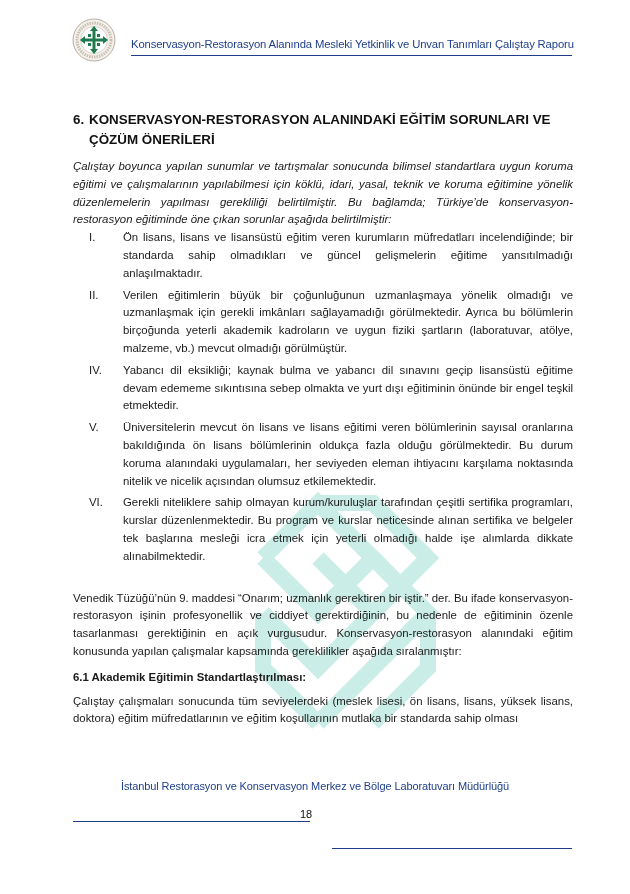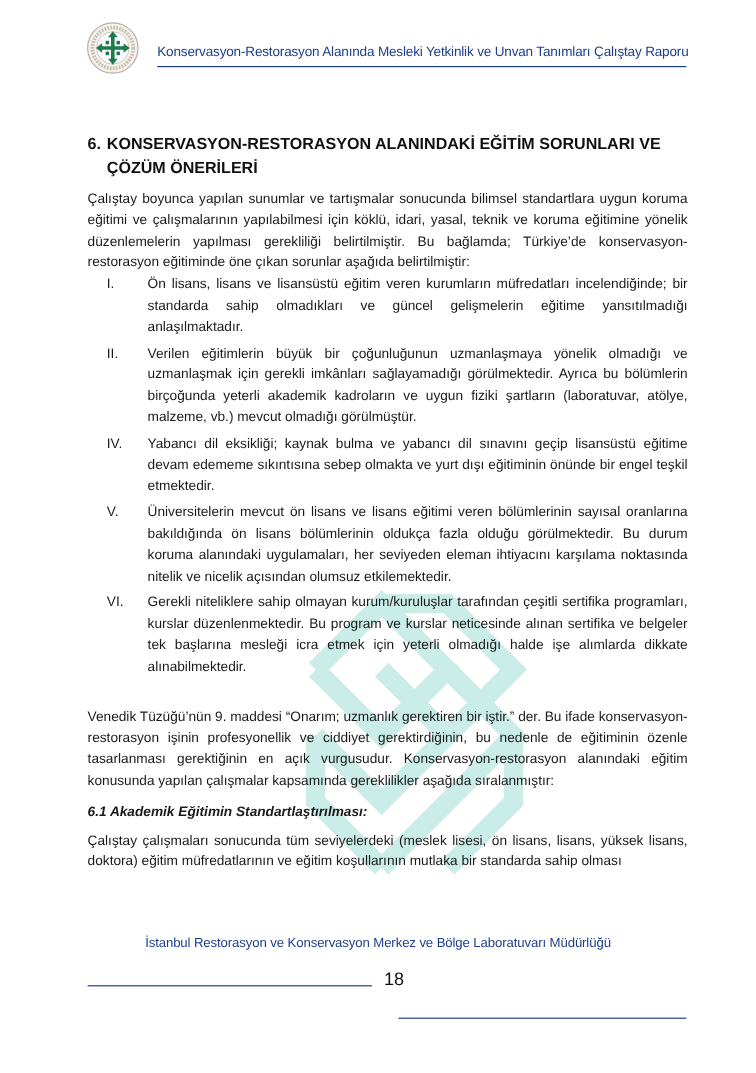--- a/index.html
+++ b/index.html
@@ -29,39 +29,39 @@
   .h1 {
     font-weight: bold; font-size: 13.4px; line-height: 20px; color: #111;
     display: flex; margin: 0 0 8px 0;
   }
   .h1 .num { width: 16px; flex: none; }
   .h1 .txt { flex: 1; }
   p {
     margin: 0; font-size: 11.4px; line-height: 17.8px; text-align: justify;
     color: #1a1a1a;
   }
-  .intro { margin-bottom: 0; }
+  .intro { margin-bottom: 0; font-style: italic; }
   ol.roman { list-style: none; margin: 0; padding: 0; }
   ol.roman li { display: flex; margin: 0 0 4px 0; }
   ol.roman li .marker {
     width: 50px; flex: none; text-align: right; padding-right: 12px; box-sizing: border-box;
     font-size: 11.4px; line-height: 17.8px; padding-left: 0;
   }
   ol.roman li .marker span { display: inline-block; width: 22px; text-align: left; }
   ol.roman li p { flex: 1; }
   .gap { height: 20px; }
-  .h2 { font-weight: bold; font-size: 11.4px; line-height: 17.8px; margin: 8px 0 6px 0; font-style: italic; }
+  .h2 { font-weight: bold; font-size: 11.4px; line-height: 17.8px; margin: 8px 0 6px 0; }
   .para-spaced { margin-bottom: 6px; }
 
   
   .footer-rule-left {
     position: absolute; left: 73px; top: 821px; width: 237px; height: 1px; background: #1f3f8a;
   }
   .page-number {
-    position: absolute; left: 320px; top: 808px; font-size: 15px; color: #111;
+    position: absolute; left: 300px; top: 808px; font-size: 11px; color: #111;
   }
   .footer-title {
     position: absolute; left: 0; width: 630px; top: 780px; text-align: center;
     font-size: 11px; color: #1f3f8a; letter-spacing: -0.1px;
   }
   .footer-rule-right {
     position: absolute; left: 332px; top: 848px; width: 240px; height: 1px; background: #1f3f8a;
   }
 </style>
 </head>

